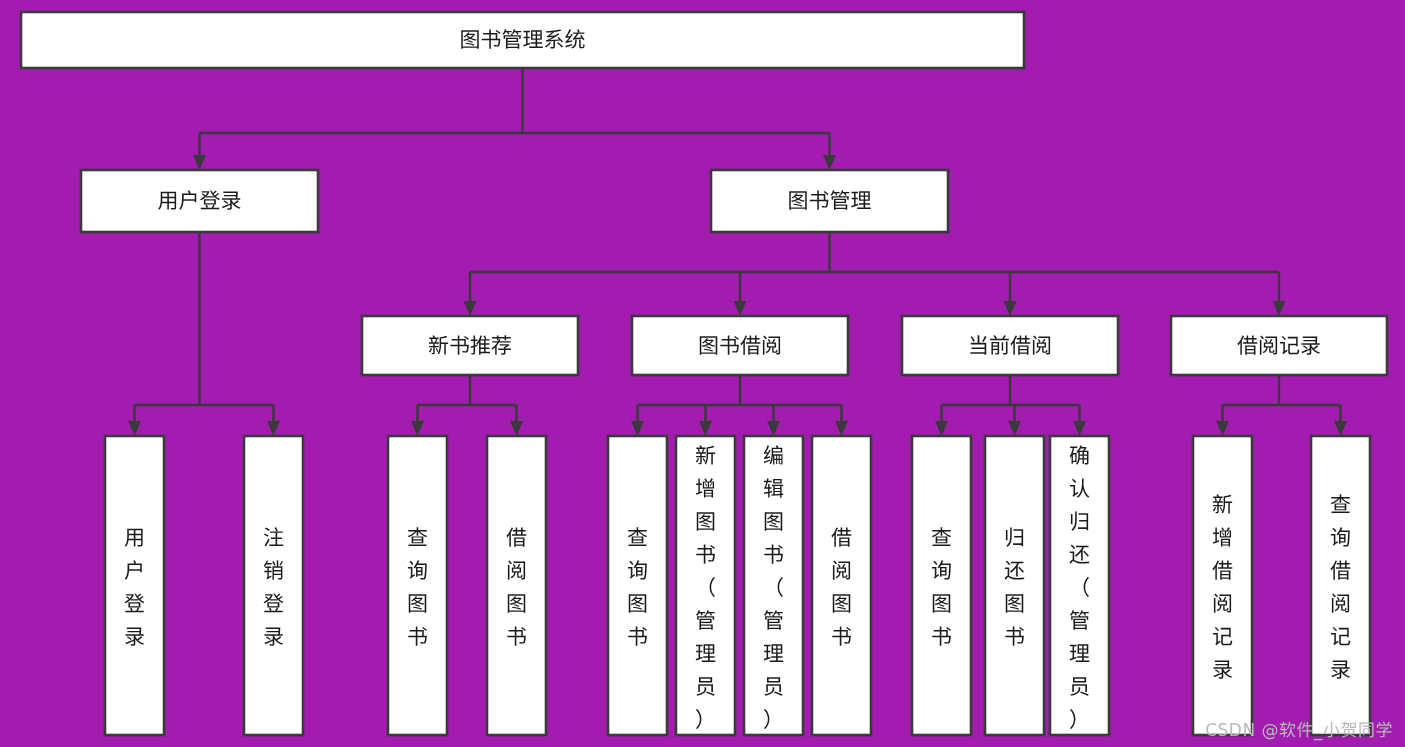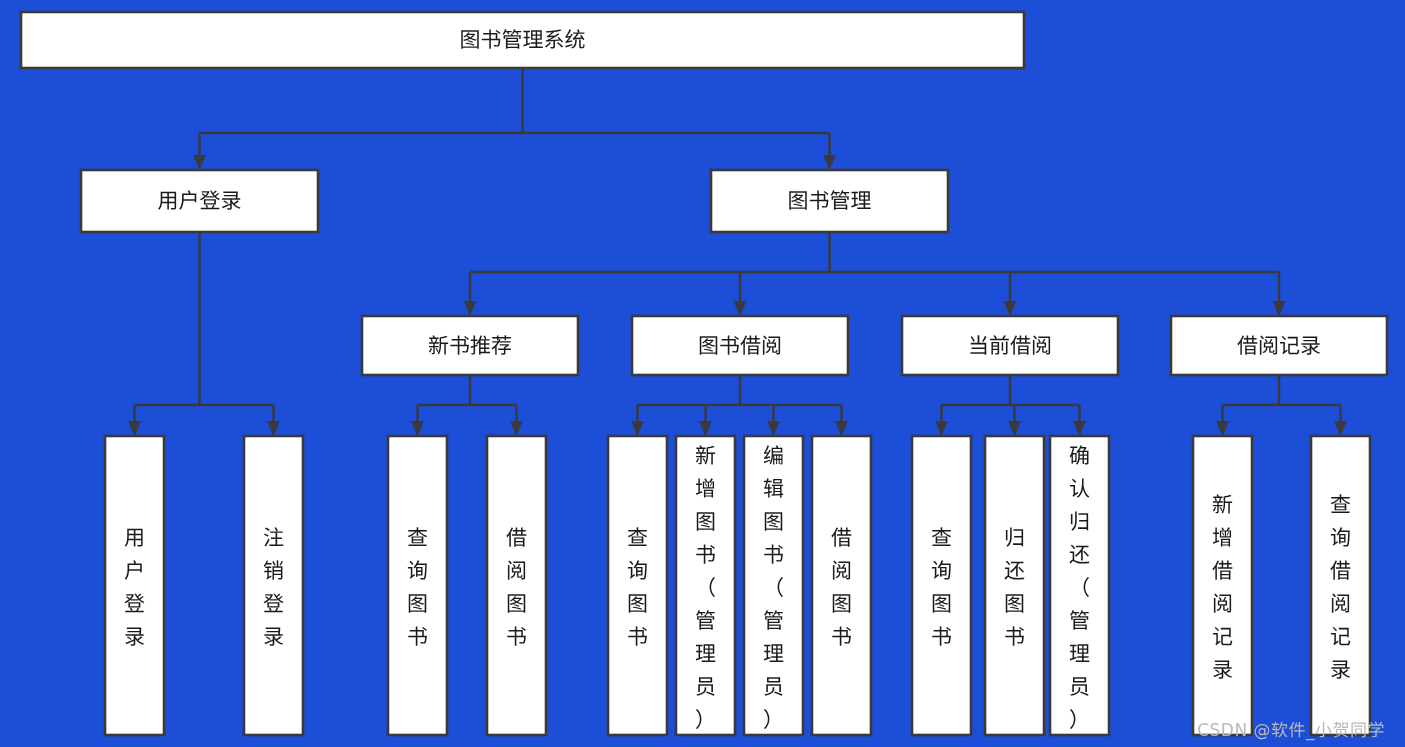--- a/index.html
+++ b/index.html
@@ -11,21 +11,21 @@
   body {
     width: 1405px;
     height: 747px;
     overflow: hidden;
     font-family: "DejaVu Sans", "Liberation Sans", sans-serif;
   }
   #diagram-root {
     position: relative;
     width: 1405px;
     height: 747px;
-    background: #1d4ed8;
+    background: #a21caf;
   }
   svg#tree-svg {
     position: absolute;
     top: 0;
     left: 0;
     width: 1405px;
     height: 747px;
     display: block;
   }
   .node-box {
@@ -51,21 +51,21 @@
     dominant-baseline: middle;
   }
   .node-label-v {
     font-family: "DejaVu Sans", "Liberation Sans", sans-serif;
     font-size: 21px;
     fill: #1a1a1a;
     text-anchor: middle;
   }
   .watermark {
     position: absolute;
-    right: 20px;
+    right: 12px;
     bottom: 6px;
     font-family: "DejaVu Sans", "Liberation Sans", sans-serif;
     font-size: 17px;
     color: #b9b9b9;
     letter-spacing: 0.5px;
     white-space: nowrap;
     user-select: none;
   }
 </style>
 </head>

